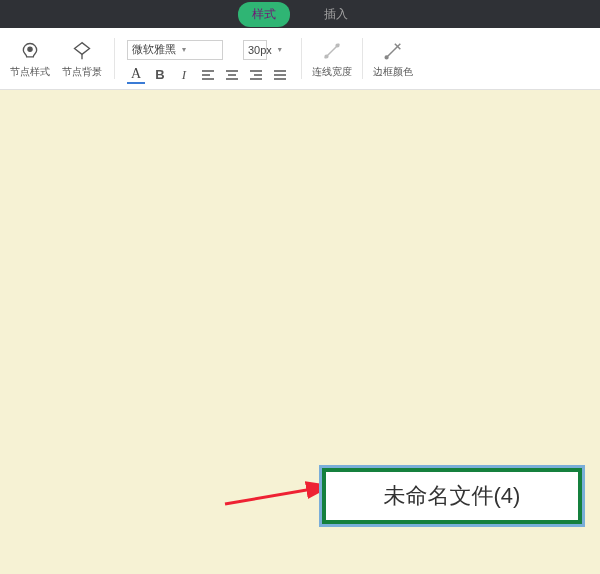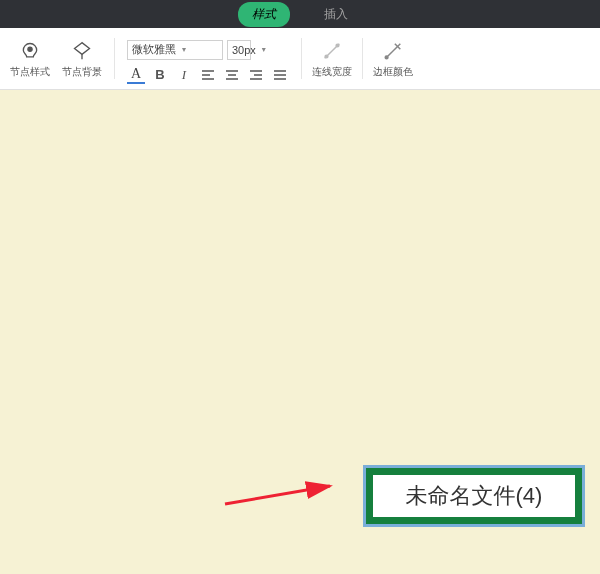--- a/index.html
+++ b/index.html
@@ -20,22 +20,21 @@
 }
 .top-tab {
   padding: 4px 14px;
   border-radius: 12px;
   font-size: 12px;
   color: #a3a3a3;
   cursor: pointer;
 }
 .top-tab.active {
   background: #2fb574;
-  color: #000000;
-  font-style: italic;
+  color: #701a75;
 }
 .toolbar {
   height: 62px;
   background: #fff;
   border-bottom: 1px solid #e0e0e0;
   display: flex;
   align-items: stretch;
   padding: 0 4px;
 }
 .tb-group {
@@ -62,21 +61,21 @@
   white-space: nowrap;
 }
 .tb-divider {
   width: 1px;
   background: #e5e5e5;
   margin: 10px 6px;
 }
 .font-row {
   display: flex;
   align-items: center;
-  gap: 4px;
+  gap: 20px;
 }
 .select-box {
   border: 1px solid #d0d0d0;
   height: 20px;
   display: flex;
   align-items: center;
   padding: 0 4px;
   font-size: 11px;
   color: #444;
   background: #fff;
@@ -114,24 +113,24 @@
 .canvas {
   position: relative;
   width: 600px;
   height: 484px;
   background: #f6f2d4;
 }
 .node-box {
   position: absolute;
   right: 18px;
   bottom: 50px;
-  width: 216px;
+  width: 260px;
   height: 56px;
   background: #fff;
-  border: 7px solid #15803d;
+  border: 4px solid #15803d;
   outline: 3px solid #7aaed9;
   outline-offset: 0;
   display: flex;
   align-items: center;
   justify-content: center;
   font-size: 22px;
   color: #333;
 }
 .arrow {
   position: absolute;

